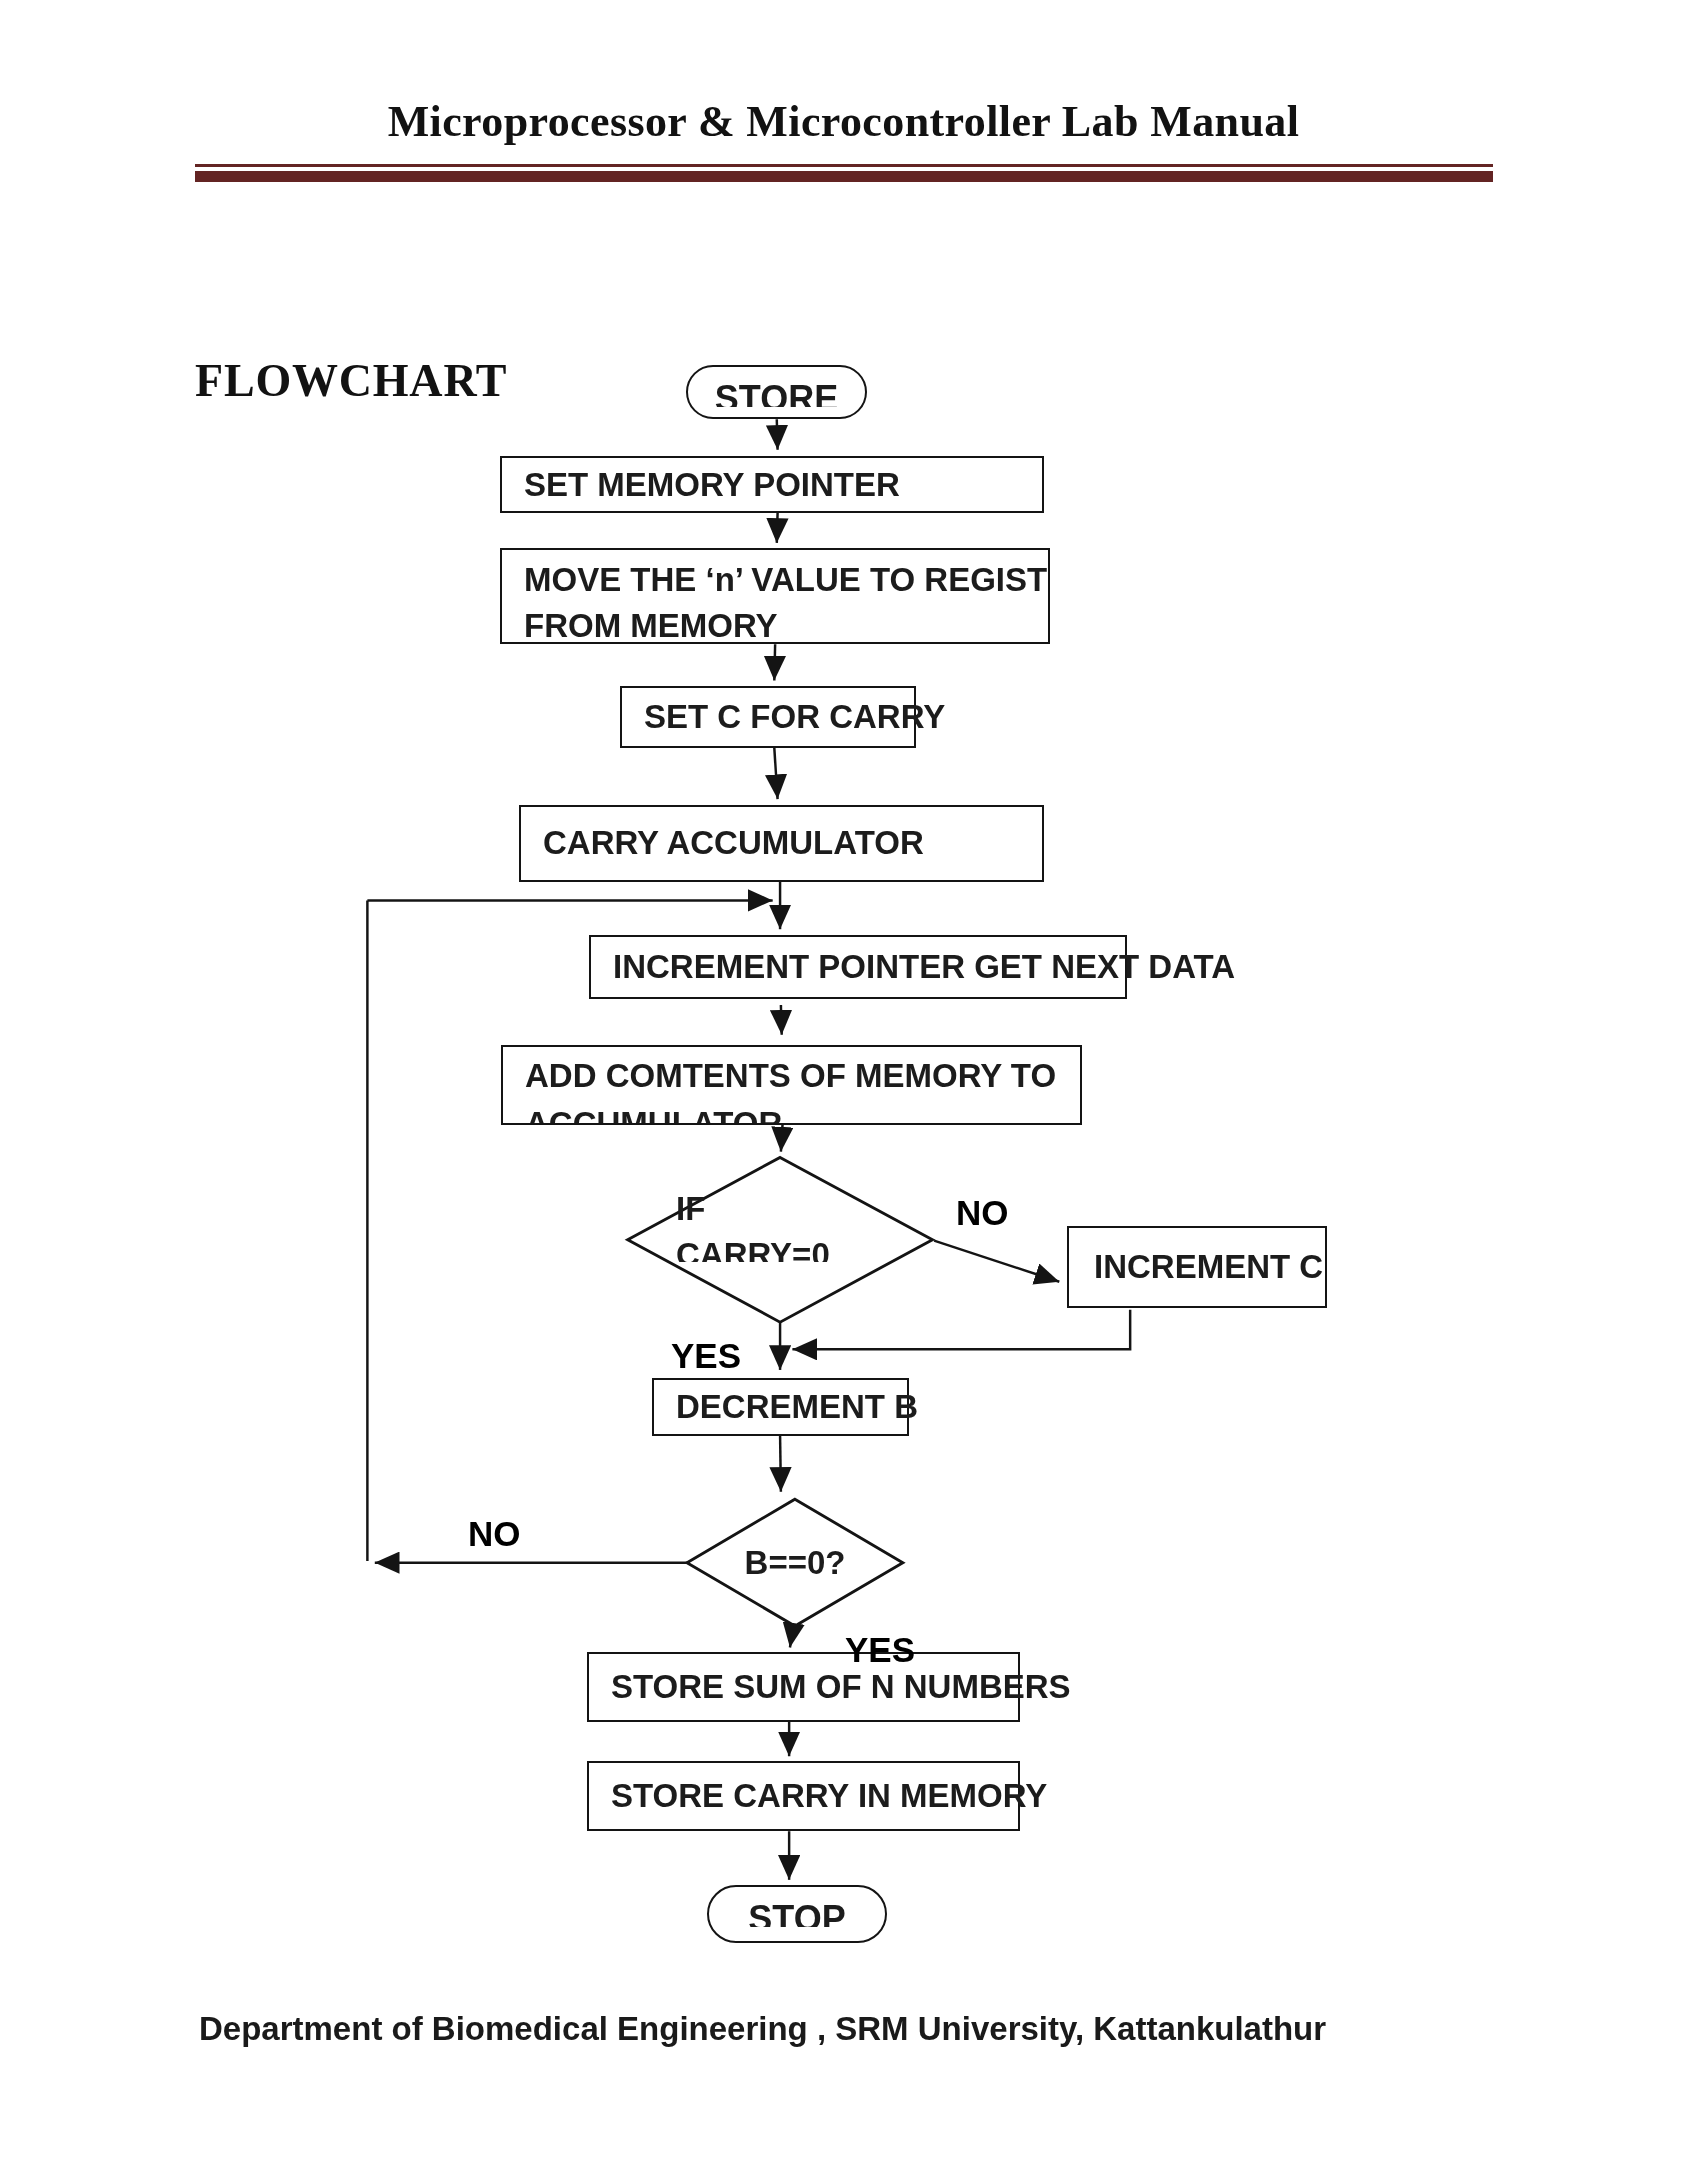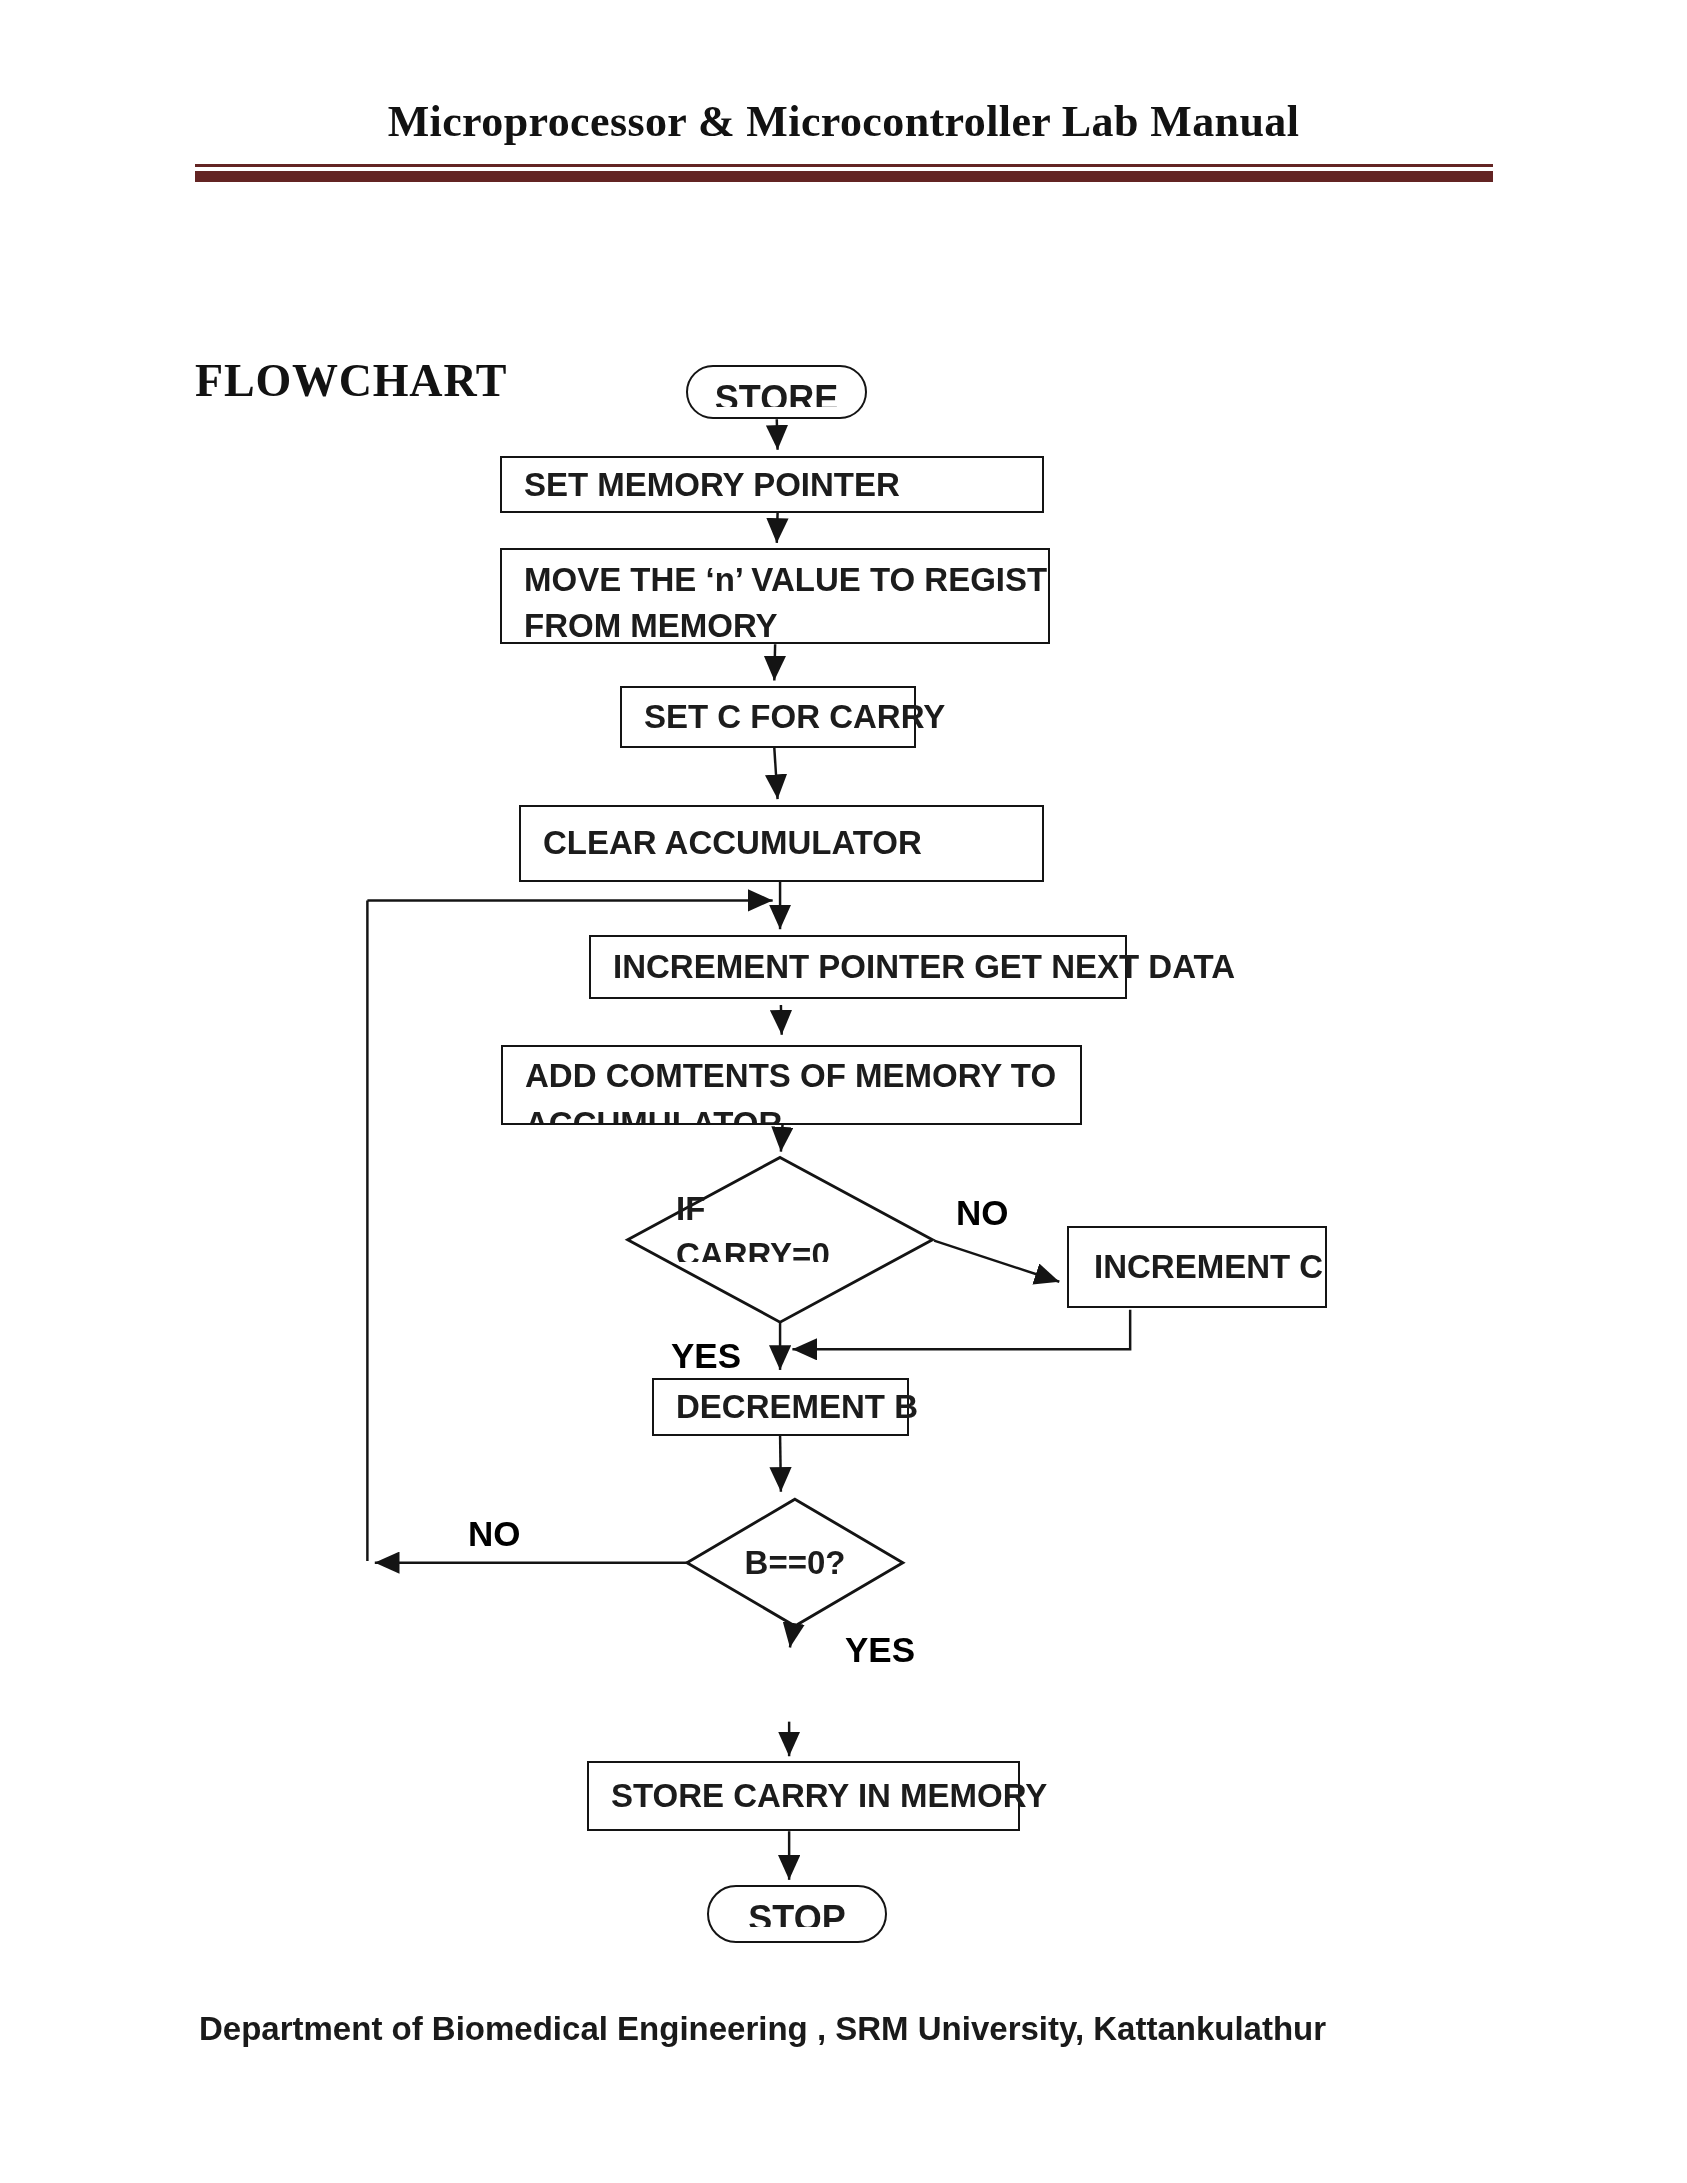--- a/index.html
+++ b/index.html
@@ -112,40 +112,43 @@
   <div class="shape proc2" style="left:500px; top:548px; width:550px; height:96px; padding-left:22px;">
     <div>MOVE THE ‘n’ VALUE TO REGISTER B</div>
     <div>FROM MEMORY</div>
   </div>
 
   <div class="shape proc" style="left:620px; top:686px; width:296px; height:62px;">
     <span>SET C FOR CARRY</span>
   </div>
 
   <div class="shape proc" style="left:519px; top:805px; width:525px; height:77px; align-items:flex-start; padding-top:16.5px;">
-    <span>CLEAR ACCUMULATOR</span>
+    <span>CARRY ACCUMULATOR</span>
   </div>
 
   <div class="shape proc" style="left:589px; top:935px; width:538px; height:64px;">
     <span>INCREMENT POINTER GET NEXT DATA</span>
   </div>
 
   <div class="shape proc2 clipbox" style="left:501px; top:1045px; width:581px; height:80px; padding-left:22px; padding-top:5px; line-height:48px;">
     <div>ADD COMTENTS OF MEMORY TO</div>
     <div>ACCUMULATOR</div>
   </div>
 
   <div class="shape proc" style="left:1067px; top:1226px; width:260px; height:82px; padding-left:25px;">
     <span>INCREMENT C</span>
   </div>
 
   <div class="shape proc" style="left:652px; top:1378px; width:257px; height:58px;">
     <span>DECREMENT B</span>
   </div>
 
+  <div class="shape proc" style="left:587px; top:1652px; width:433px; height:70px;">
+    <span>STORE SUM OF N NUMBERS</span>
+  </div>
 
   <div class="shape proc" style="left:587px; top:1761px; width:433px; height:70px;">
     <span>STORE CARRY IN MEMORY</span>
   </div>
 
   <div class="diamond-text" style="left:676px; top:1186px; width:206px; height:76px;">
     <div>IF</div>
     <div>CARRY=0</div>
   </div>
 

